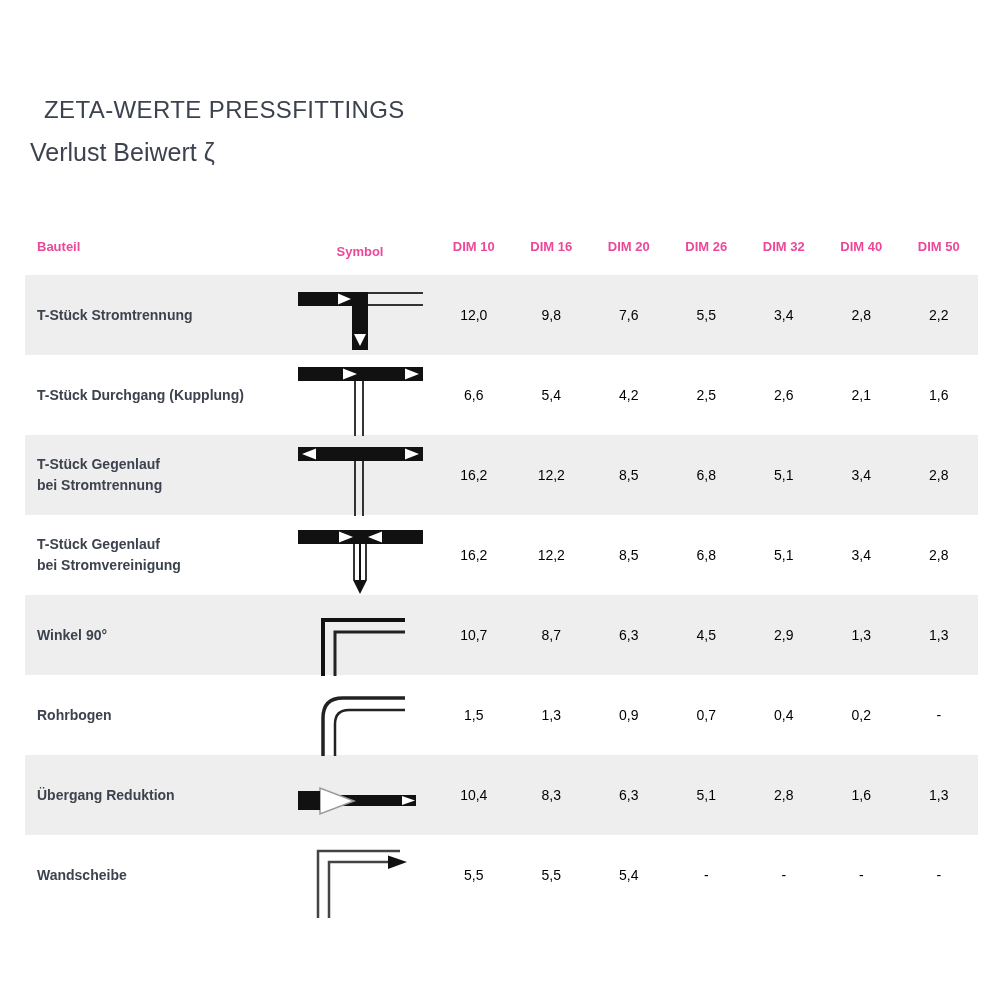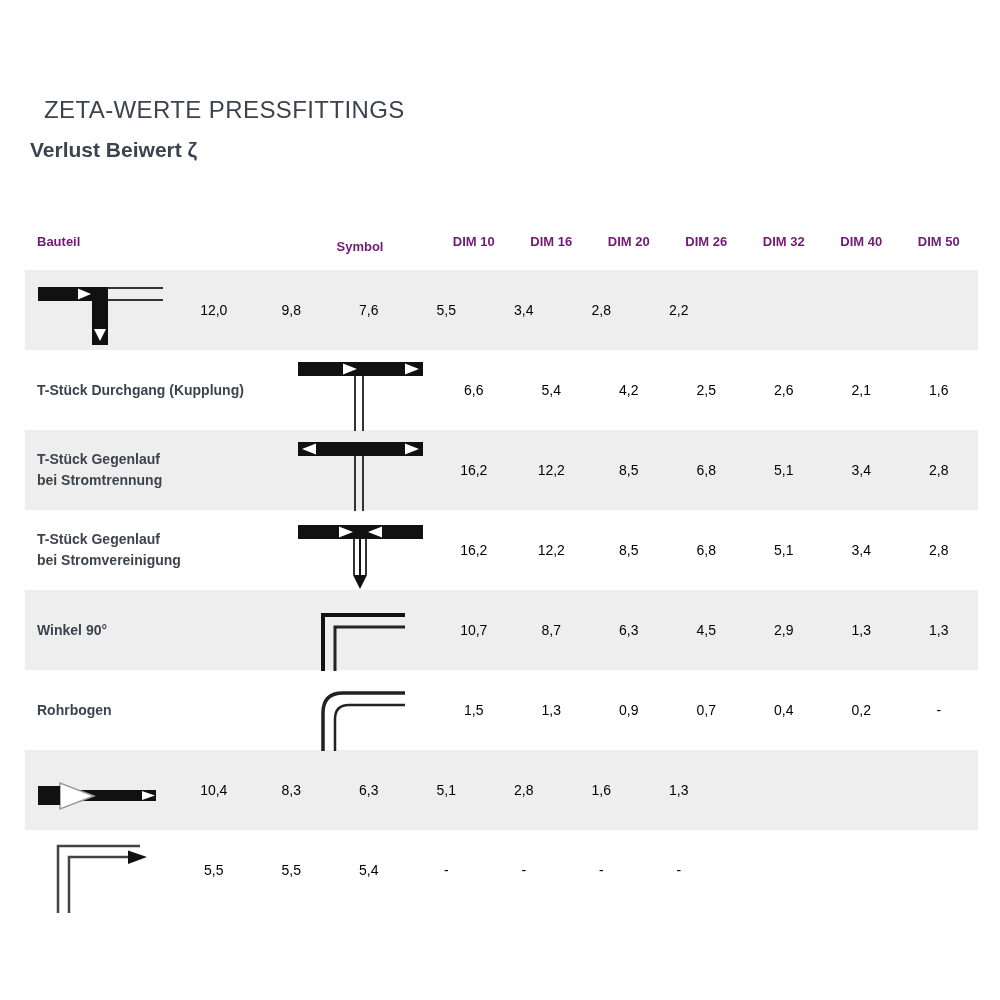--- a/index.html
+++ b/index.html
@@ -12,35 +12,35 @@
   }
   .page-title {
     margin: 96px 0 0 44px;
     font-size: 24px;
     font-weight: normal;
     letter-spacing: 0.4px;
     color: #3d434e;
   }
   .page-subtitle {
     margin: 14px 0 0 30px;
-    font-size: 21px;
-    font-weight: bold;
+    font-size: 25px;
+    font-weight: normal;
     color: #3d434e;
   }
   .zeta-table {
     margin: 64px 0 0 25px;
     width: 953px;
   }
   .thead {
     display: flex;
     align-items: center;
     height: 30px;
     margin-bottom: 14px;
   }
-  .th { font-size: 13px; font-weight: bold; color: #701a75; }
+  .th { font-size: 13px; font-weight: bold; color: #ec4899; }
   .col { box-sizing: border-box; }
   .col.bauteil { width: 260px; padding-left: 12px; text-align: left; }
   .col.symbol  { width: 150px; text-align: center; margin-top: 11px; }
   .col.dim     { width: 77.5px; text-align: center; }
   .tbody .row {
     display: flex;
     align-items: center;
     height: 80px;
   }
   .tbody .row:nth-child(odd) { background: #eeeeee; }
@@ -72,20 +72,21 @@
       <div class="col dim th">DIM 20</div>
       <div class="col dim th">DIM 26</div>
       <div class="col dim th">DIM 32</div>
       <div class="col dim th">DIM 40</div>
       <div class="col dim th">DIM 50</div>
     </div>
 
     <div class="tbody">
 
       <div class="row">
+        <div class="col bauteil label">T-Stück Stromtrennung</div>
         <div class="col symbol">
           <svg width="125" height="66" viewBox="0 0 125 66">
             <rect x="0" y="4" width="70" height="14" fill="#111"></rect>
             <rect x="54" y="4" width="16" height="58" fill="#111"></rect>
             <polygon points="40,5.5 40,16.5 53,11" fill="#fff"></polygon>
             <polygon points="56,46 68,46 62,58" fill="#fff"></polygon>
             <rect x="70" y="4" width="55" height="2" fill="#333"></rect>
             <rect x="70" y="16" width="55" height="2" fill="#333"></rect>
           </svg>
         </div>
@@ -190,38 +191,40 @@
         <div class="col dim">1,5</div>
         <div class="col dim">1,3</div>
         <div class="col dim">0,9</div>
         <div class="col dim">0,7</div>
         <div class="col dim">0,4</div>
         <div class="col dim">0,2</div>
         <div class="col dim">-</div>
       </div>
 
       <div class="row">
+        <div class="col bauteil label">Übergang Reduktion</div>
         <div class="col symbol">
           <svg width="125" height="32" viewBox="0 0 125 32">
             <rect x="30" y="10" width="88" height="11" fill="#111"></rect>
             <polygon points="104,11 104,20 117,15.5" fill="#fff"></polygon>
             <polygon points="22,3 22,29 56,16" fill="#fff" stroke="#999" stroke-width="1.5"></polygon>
             <rect x="0" y="6" width="22" height="19" fill="#111"></rect>
           </svg>
         </div>
         <div class="col dim">10,4</div>
         <div class="col dim">8,3</div>
         <div class="col dim">6,3</div>
         <div class="col dim">5,1</div>
         <div class="col dim">2,8</div>
         <div class="col dim">1,6</div>
         <div class="col dim">1,3</div>
       </div>
 
       <div class="row">
+        <div class="col bauteil label">Wandscheibe</div>
         <div class="col symbol">
           <svg width="100" height="75" viewBox="0 0 100 75">
             <path d="M8 75 V8 H90" fill="none" stroke="#444" stroke-width="2.5"></path>
             <path d="M19 75 V19 H78" fill="none" stroke="#444" stroke-width="2.5"></path>
             <polygon points="78,12.5 78,26 97,19" fill="#111"></polygon>
           </svg>
         </div>
         <div class="col dim">5,5</div>
         <div class="col dim">5,5</div>
         <div class="col dim">5,4</div>

